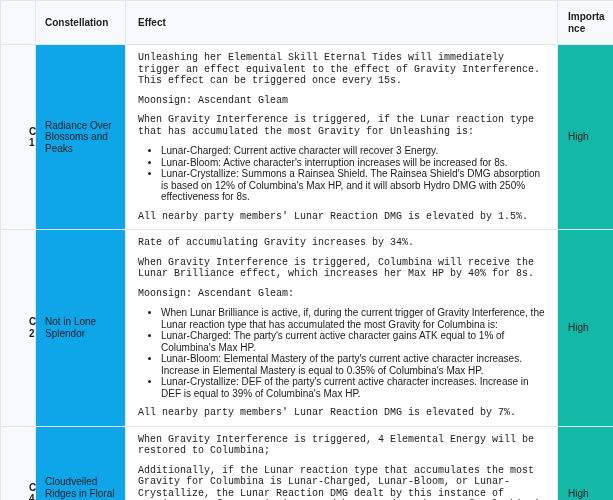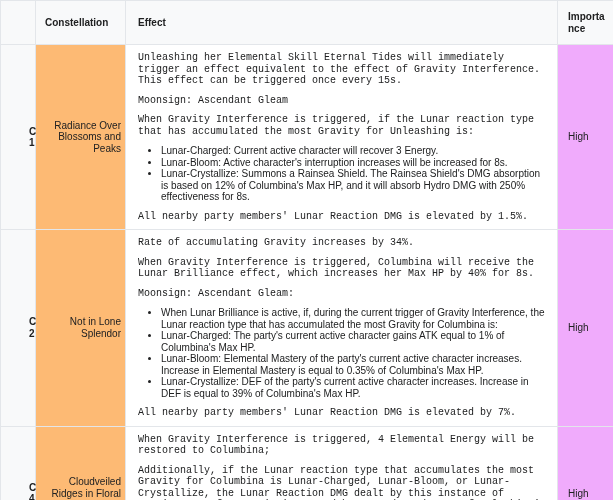--- a/index.html
+++ b/index.html
@@ -39,30 +39,29 @@
   .const-table thead th.h-import  { width: 56px; padding-left: 10px; }
   .const-table td.rowkey,
   .const-table th.rowkey {
     background: #f8f9fa;
     font-weight: bold;
     padding: 8px 4px 8px 28px;
     text-align: center;
   }
   .const-table td.constellation {
     padding: 8px 4px 8px 9px;
-    background: #fdba74;
-    text-align: right;
+    background: #0ea5e9;
   }
   .const-table td.effect {
     padding: 7px 10px 7px 12px;
     background: #ffffff;
   }
   .const-table td.importance {
     padding: 8px 4px 8px 10px;
-    background: #f0abfc;
+    background: #14b8a6;
   }
   .const-table td.effect p {
     margin: 8px 0;
     font-family: Liberation Mono, monospace;
   }
   .const-table td.effect p:first-child { margin-top: 0; }
   .const-table td.effect p:last-child  { margin-bottom: 0; }
   .const-table td.effect ul {
     margin: 7px 0;
     padding-left: 23px;

